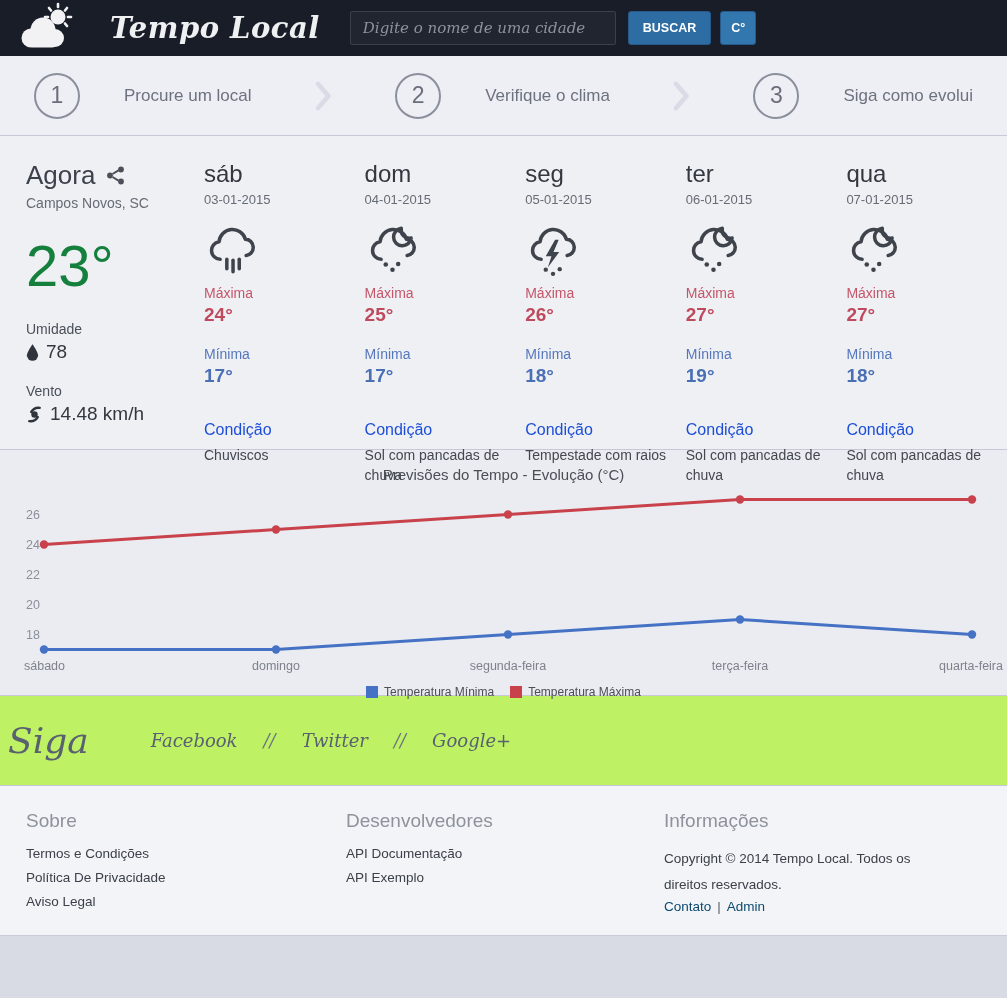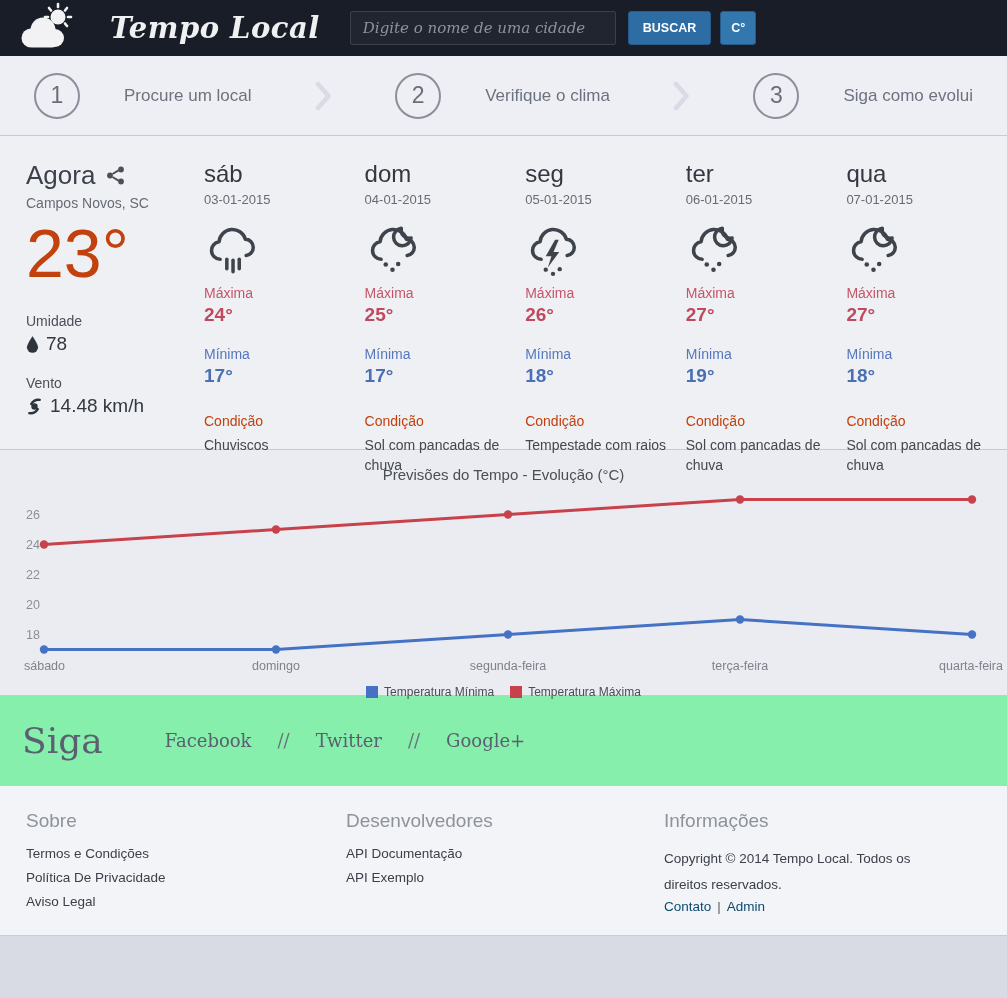--- a/index.html
+++ b/index.html
@@ -30,48 +30,48 @@
   .step-chevron { display:flex; align-items:center; }
 
   
   .weather { height:314px; background:#eef0f4; border-bottom:1px solid #c6c9d6;
              display:flex; padding:24px 0 0 26px; }
   .col-now { width:178px; flex:0 0 auto; }
   .fcol { flex:1 1 0; padding-right:8px; }
   .now-title-row { display:flex; align-items:center; gap:10px; }
   .now-title { font-size:26px; font-weight:400; color:#3c414b; }
   .now-loc { font-size:14px; color:#666b74; margin-top:4px; }
-  .now-temp { font-size:68px; font-weight:300; color:#c2410c; margin-top:8px; line-height:1; }
+  .now-temp { font-size:58px; font-weight:300; color:#15803d; margin-top:26px; line-height:1; }
   .kv-label { font-size:14px; color:#4a4f59; }
   .kv-value { font-size:19px; color:#33373f; display:flex; align-items:center; gap:7px; margin-top:4px; }
   .now-humidity { margin-top:26px; }
   .now-wind { margin-top:20px; }
   .day-name { font-size:24px; font-weight:400; color:#33373f; }
   .day-date { font-size:13px; color:#666b74; margin-top:4px; }
   .day-icon { margin-top:14px; height:62px; }
   .max-label { font-size:14px; color:#c6556a; margin-top:2px; }
   .max-value { font-size:19px; font-weight:bold; color:#bf4a5e; margin-top:3px; }
   .min-label { font-size:14px; color:#5577bd; margin-top:20px; }
   .min-value { font-size:19px; font-weight:bold; color:#4a6fb5; margin-top:3px; }
-  .cond-label { font-size:14px; color:#c2410c; margin-top:26px; }
+  .cond-label { font-size:16px; color:#1d4ed8; margin-top:34px; }
   .cond-value { font-size:14px; color:#43474f; margin-top:6px; max-width:142px; line-height:1.45; }
 
   
   .chart-panel { height:246px; background:#eaecf1; border-bottom:1px solid #c6c9d6; padding-top:16px; }
   .chart-title { text-align:center; font-size:15px; color:#4a4e55; }
   .chart-svg-wrap { margin-top:4px; }
   .legend { display:flex; justify-content:center; gap:16px; margin-top:2px; }
   .legend-item { display:flex; align-items:center; gap:6px; }
   .legend-swatch { width:12px; height:12px; display:inline-block; }
   .legend-text { font-size:12px; color:#4a4e55; }
 
   
-  .siga { height:90px; background:#86efac; border-bottom:1px solid #c3c6d3;
-          display:flex; align-items:center; padding-left:22px;
-          font-family:"DejaVu Serif", serif; color:#596070; }
+  .siga { height:90px; background:#bef264; border-bottom:1px solid #c3c6d3;
+          display:flex; align-items:center; padding-left:8px;
+          font-family:"DejaVu Serif", serif; font-style:italic; color:#596070; }
   .siga-heading { font-size:36px; }
   .siga-links { margin-left:62px; display:flex; align-items:center; gap:26px; font-size:18px; }
   .siga-link { color:#596070; text-decoration:none; cursor:pointer; }
   .siga-sep { color:#6b7181; }
 
   
   .footer { height:150px; background:#f3f4f8; border-bottom:1px solid #c9ccd7;
             display:flex; padding:24px 12px 0 26px; }
   .fo-col1 { width:320px; } .fo-col2 { width:318px; } .fo-col3 { flex:1; padding-right:40px; }
   .fo-heading { font-size:19px; font-weight:300; color:#8d929c; margin-bottom:14px; }

